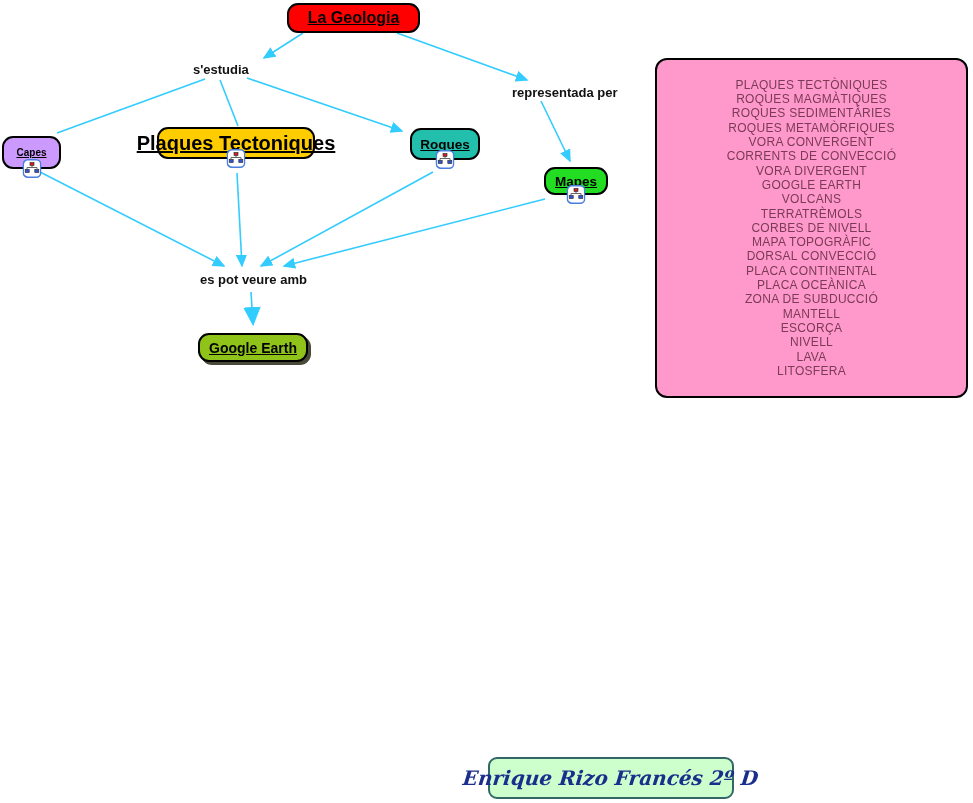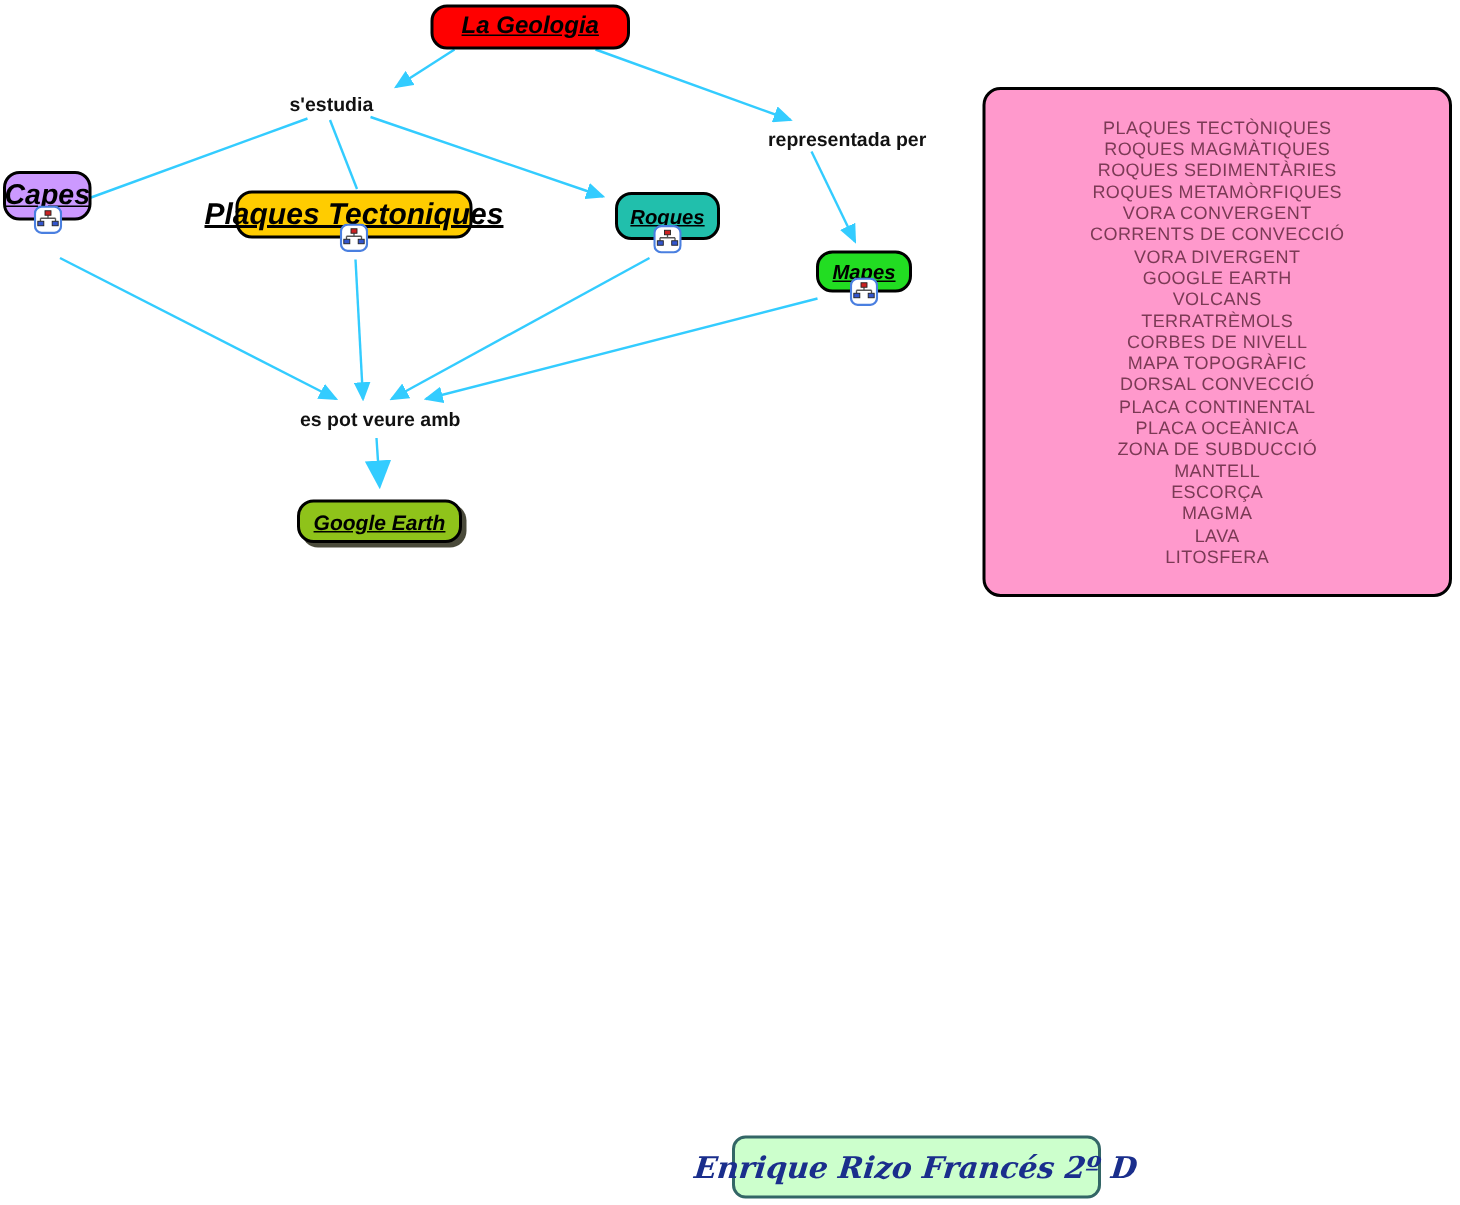--- a/index.html
+++ b/index.html
@@ -13,32 +13,32 @@
   
   #connectors{position:absolute;left:0;top:0;width:973px;height:803px;}
   #connectors line{stroke:var(--line,#33CCFF);stroke-width:1.6;}
   #connectors marker path{fill:var(--line,#33CCFF);}
   
   .node{
     position:absolute;
     border:2px solid #000;
     border-radius:11px;
     display:flex;align-items:center;justify-content:center;
-    font-weight:bold;font-style:italic;
+    font-weight:bold;
     text-decoration:underline;
     color:#000;
     box-sizing:border-box;
     white-space:nowrap;
   }
   .node .cmap-icon{
     position:absolute;left:50%;bottom:-11px;transform:translateX(-50%);
     width:19px;height:19px;
   }
   #node-la-geologia{left:287px;top:3px;width:133px;height:30px;background:var(--node-la-geologia,#FF0000);font-size:16px;border-width:2.5px;}
-  #node-capes{left:2px;top:114px;width:59px;height:33px;background:var(--node-capes,#CC99FF);font-size:19px;}
+  #node-capes{left:2px;top:136px;width:59px;height:33px;background:var(--node-capes,#CC99FF);font-size:10px;}
   #node-plaques{left:157px;top:127px;width:158px;height:32px;background:var(--node-plaques,#FFCC00);font-size:20px;}
   #node-roques{left:410px;top:128px;width:70px;height:32px;background:var(--node-roques,#21BFAC);font-size:13.5px;}
   #node-mapes{left:544px;top:167px;width:64px;height:28px;background:var(--node-mapes,#22DD22);font-size:13.5px;}
   #node-google-earth{left:198px;top:333px;width:110px;height:29px;background:var(--node-google-earth,#8FC31A);font-size:14px;box-shadow:3px 3px 0 #4a4a3a;}
   
   .link-phrase{
     position:absolute;
     font-weight:bold;font-size:13px;color:#111;
     white-space:nowrap;
   }
@@ -172,21 +172,21 @@
       <div>VOLCANS</div>
       <div>TERRATRÈMOLS</div>
       <div>CORBES DE NIVELL</div>
       <div>MAPA TOPOGRÀFIC</div>
       <div>DORSAL CONVECCIÓ</div>
       <div>PLACA CONTINENTAL</div>
       <div>PLACA OCEÀNICA</div>
       <div>ZONA DE SUBDUCCIÓ</div>
       <div>MANTELL</div>
       <div>ESCORÇA</div>
-      <div>MAGMA</div>
+      <div>NIVELL</div>
       <div>LAVA</div>
       <div>LITOSFERA</div>
     </div>
 
   <div id="signature-box">
     <span>Enrique Rizo Francés 2º D</span>
   </div>
 
 </div>
 

